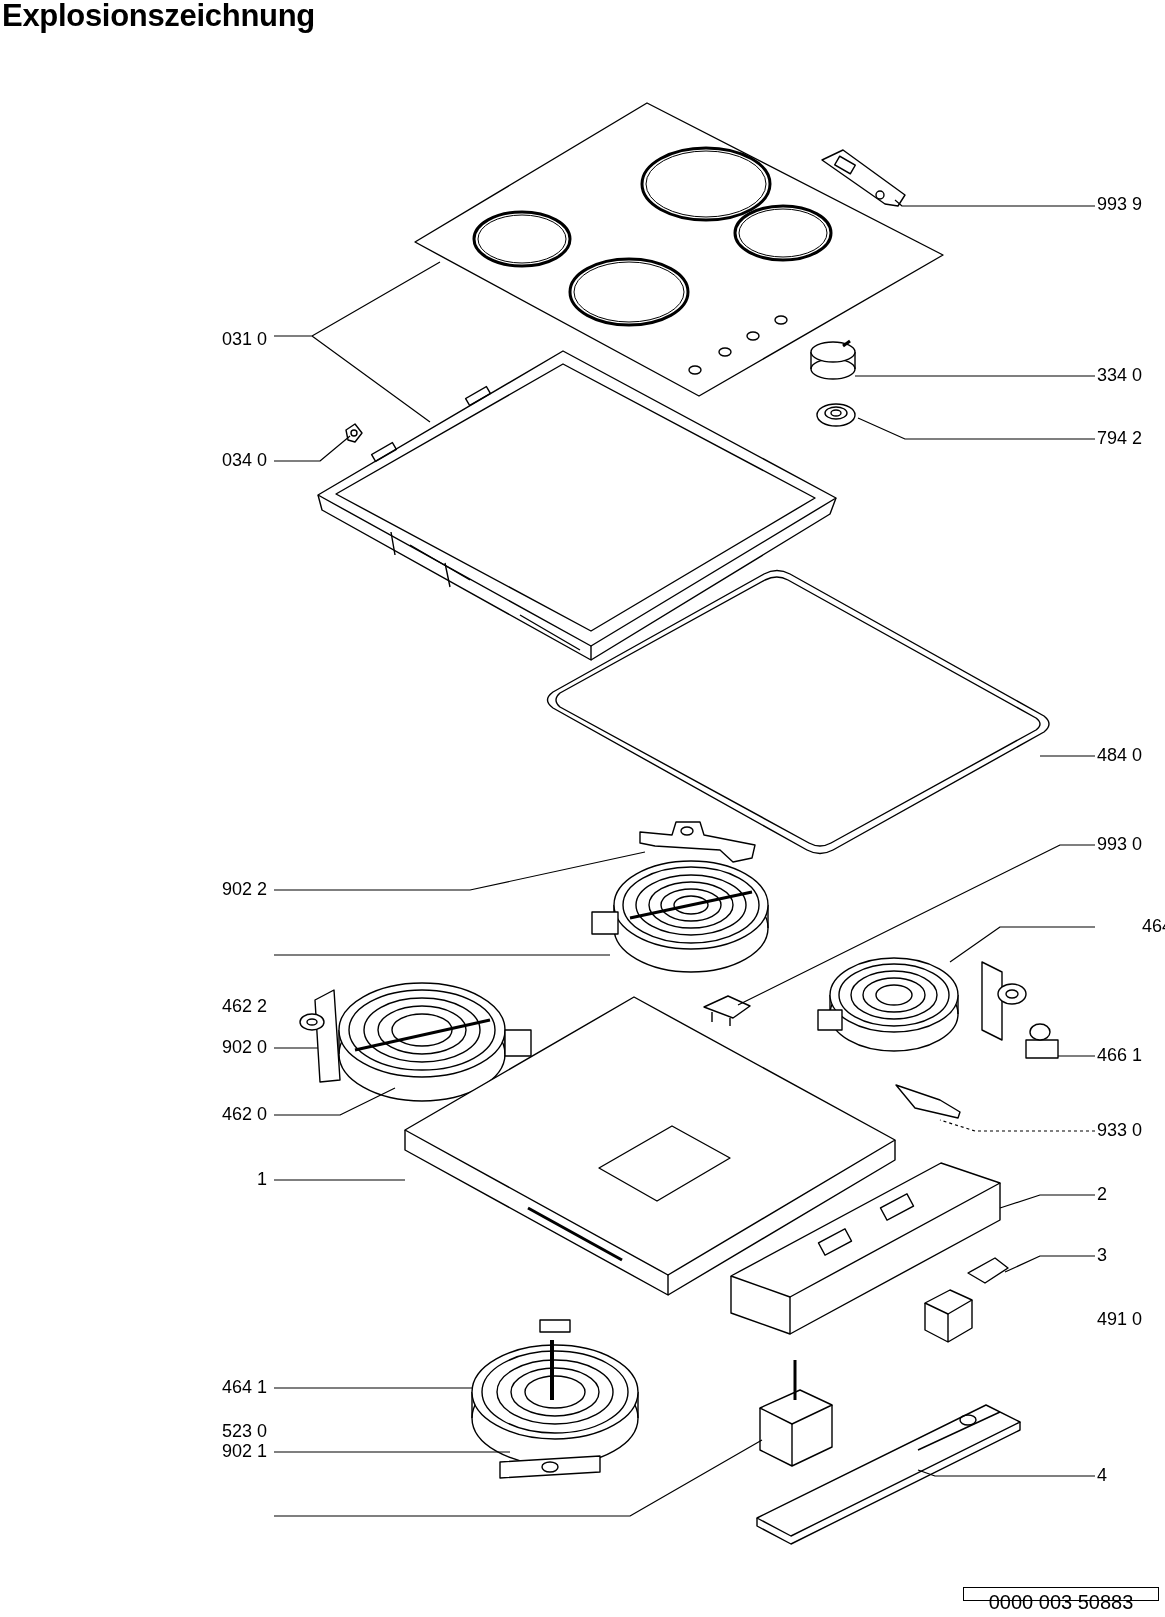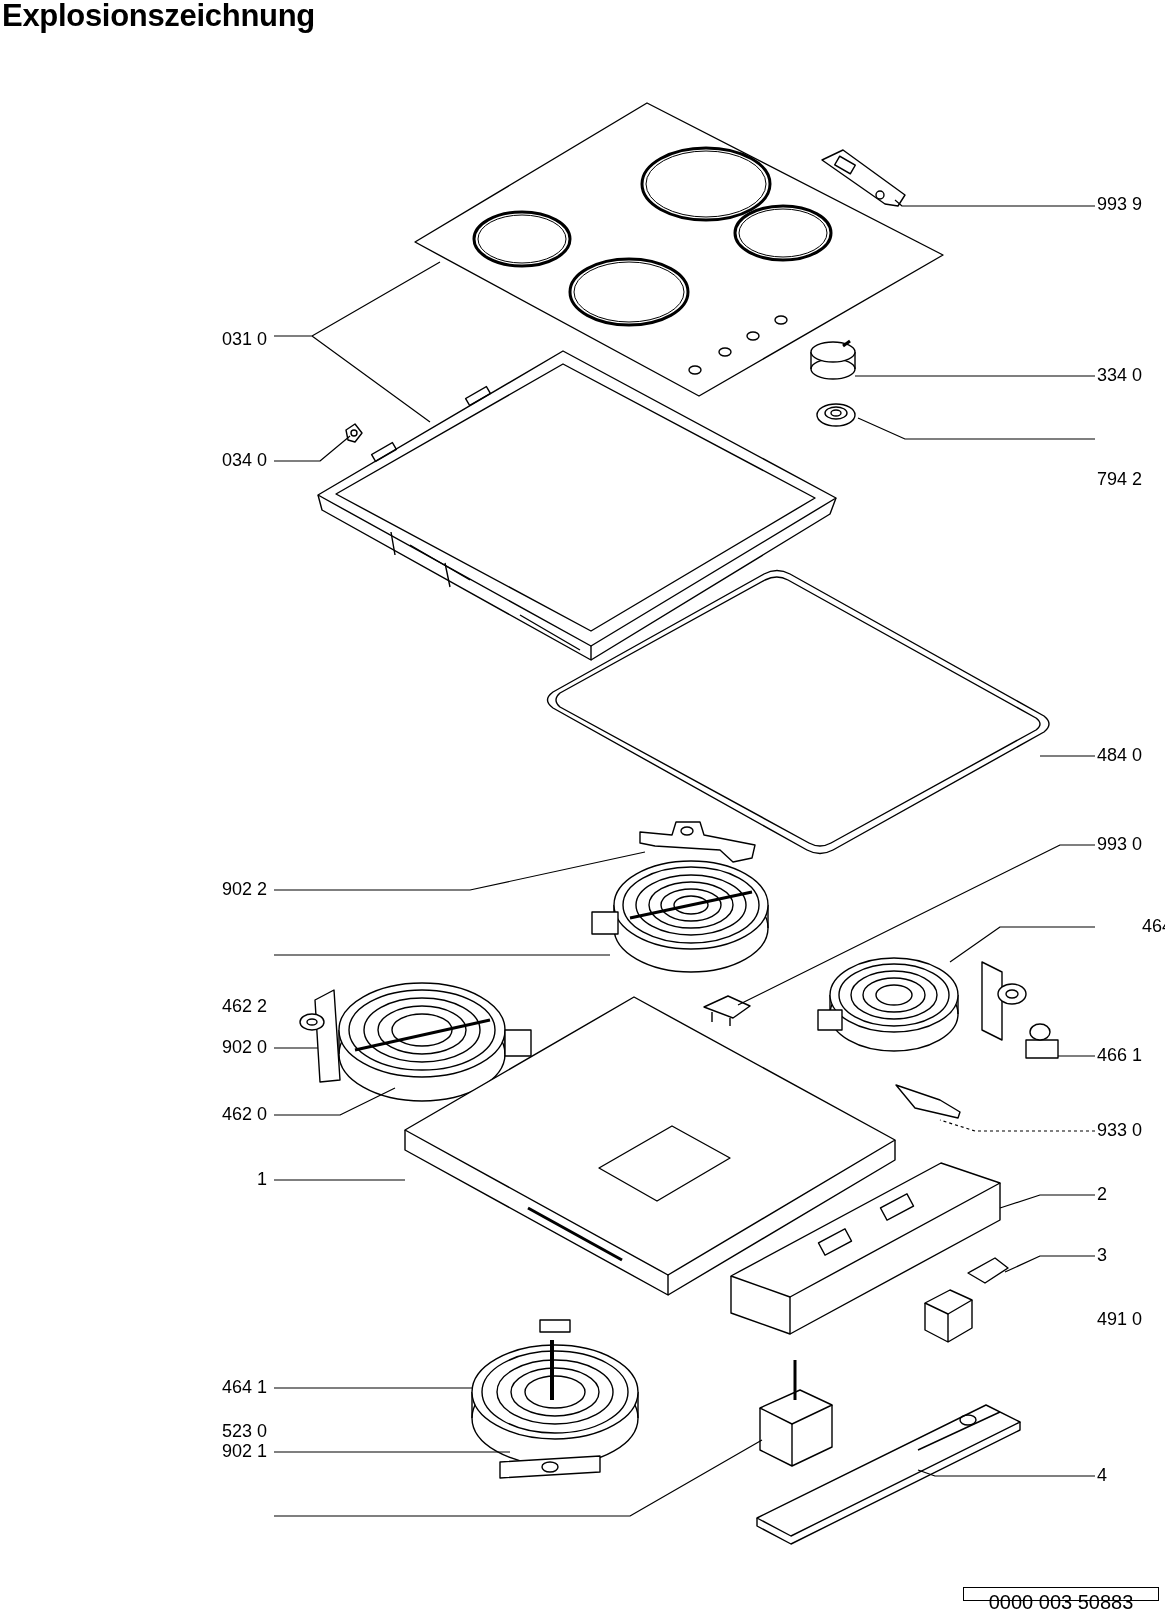--- a/index.html
+++ b/index.html
@@ -218,21 +218,21 @@
     <path d="M274,1452 L510,1452"></path>
     <path d="M274,1516 L630,1516 L762,1440"></path>
     <path d="M1095,1476 L935,1476 L918,1470"></path>
   </g>
 </svg>
 
 <div class="lbl" style="left:1097px;top:194px;">993 9</div>
 <div class="lbl left" style="left:203px;top:329px;">031 0</div>
 <div class="lbl" style="left:1097px;top:365px;">334 0</div>
 <div class="lbl left" style="left:203px;top:450px;">034 0</div>
-<div class="lbl" style="left:1097px;top:428px;margin-top:41px;">794 2</div>
+<div class="lbl" style="left:1097px;top:428px;">794 2</div>
 <div class="lbl" style="left:1097px;top:745px;">484 0</div>
 <div class="lbl" style="left:1097px;top:834px;">993 0</div>
 <div class="lbl left" style="left:203px;top:879px;">902 2</div>
 <div class="lbl" style="left:1142px;top:916px;">464 0</div>
 <div class="lbl left" style="left:203px;top:996px;">462 2</div>
 <div class="lbl left" style="left:203px;top:1037px;">902 0</div>
 <div class="lbl" style="left:1097px;top:1045px;">466 1</div>
 <div class="lbl left" style="left:203px;top:1104px;">462 0</div>
 <div class="lbl" style="left:1097px;top:1120px;">933 0</div>
 <div class="lbl left" style="left:203px;top:1169px;">1</div>

